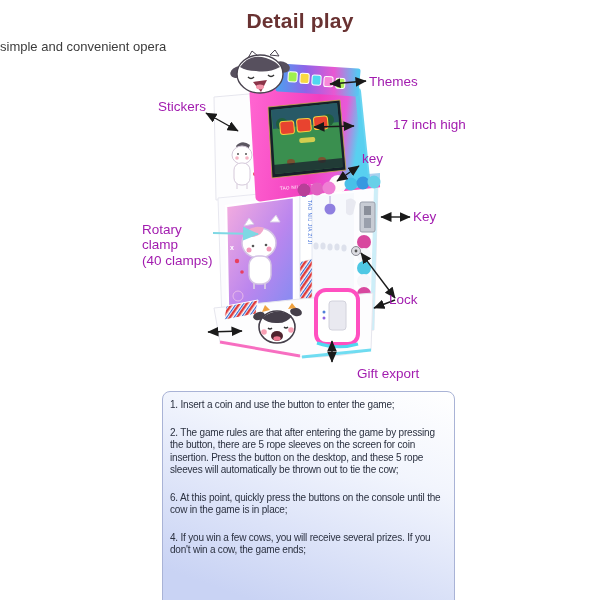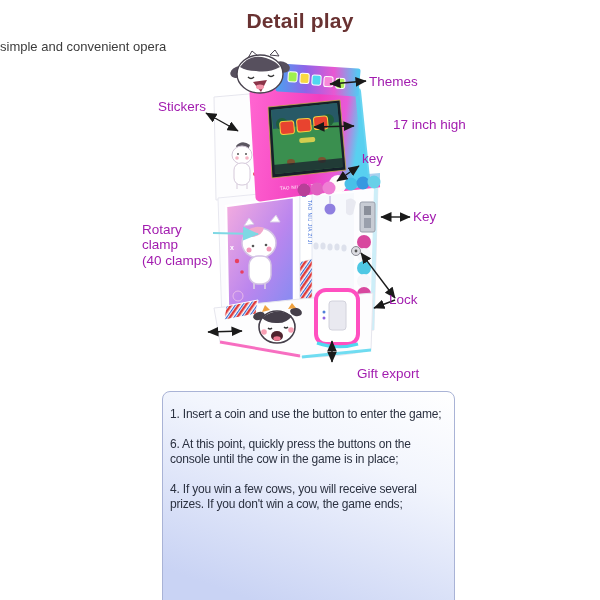--- a/index.html
+++ b/index.html
@@ -10,21 +10,21 @@
   .page-subtitle{position:absolute;top:39px;left:0;width:600px;
               font-size:13px;color:#3c3c3c;}
   .callout{position:absolute;font-size:13.5px;color:#a21caf;line-height:1.13;white-space:nowrap;}
   .callout.center{text-align:left;white-space:normal;}
   .machine-svg{position:absolute;left:196px;top:50px;}
   .arrows-svg{position:absolute;left:0;top:0;pointer-events:none;}
   .rulebox{position:absolute;left:162px;top:391px;width:293px;height:240px;
            box-sizing:border-box;border:1px solid #a9b3d6;border-radius:8px;
            background:linear-gradient(200deg,#ffffff 0%,#f2f5fd 30%,#c9d3f4 82%);
            padding:7px 8px 0 7px;}
-  .rulebox p{margin:8px 0 15px 0;font-size:12px;line-height:1.25;letter-spacing:-0.2px;
+  .rulebox p{margin:0 0 15px 0;font-size:10px;line-height:1.25;letter-spacing:-0.2px;
            color:#2b3140;}
 </style>
 </head>
 <body>
 
 <div class="canvas">
 
   <div class="page-title">Detail play</div>
   <div class="page-subtitle">simple and convenient opera</div>
 
@@ -251,18 +251,19 @@
   <div class="callout" style="left:413px;top:209px;">Key</div>
   <div class="callout center" style="left:142px;top:222px;width:72px;">
     <div>Rotary clamp</div>
     <div>(40 clamps)</div>
   </div>
   <div class="callout" style="left:389px;top:292px;">Lock</div>
   <div class="callout" style="left:309px;top:366px;margin-left:48px;">Gift export</div>
 
   <div class="rulebox">
     <p>1. Insert a coin and use the button to enter the game;</p>
+    <p>2. The game rules are that after entering the game by pressing the button, there are 5 rope sleeves on the screen for coin insertion. Press the button on the desktop, and these 5 rope sleeves will automatically be thrown out to tie the cow;</p>
     <p>6. At this point, quickly press the buttons on the console until the cow in the game is in place;</p>
     <p>4. If you win a few cows, you will receive several prizes. If you don't win a cow, the game ends;</p>
 
   </div>
 
 </div>
 
 </body></html>

